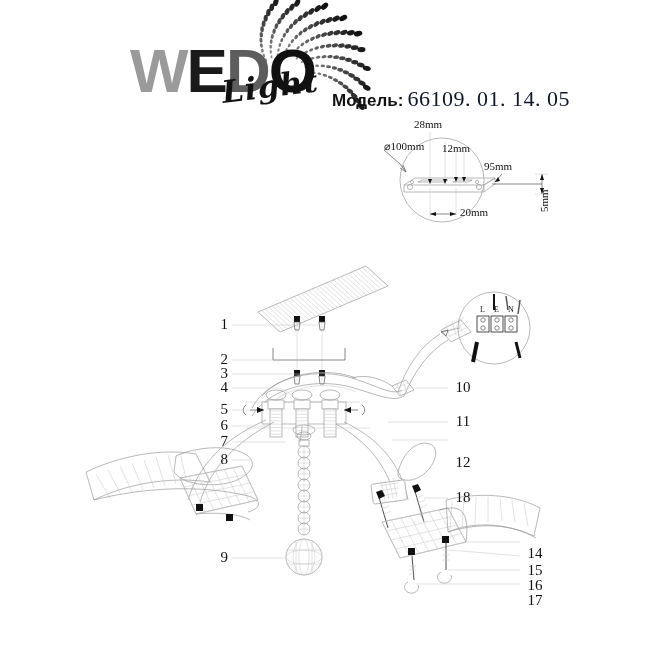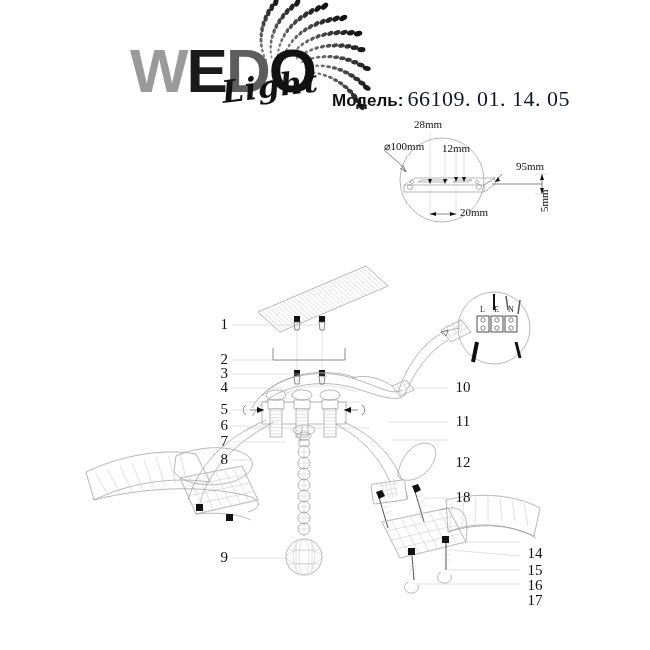--- a/index.html
+++ b/index.html
@@ -220,21 +220,21 @@
     <path d="M182 62 L182 82" class="ln-d"></path>
     <path d="M182 62 l-2 6 l4 0 z" class="fill-k"></path>
     <path d="M182 82 l-2 -6 l4 0 z" class="fill-k"></path>
     <path d="M175 62 L188 62" class="hair"></path>
     <path d="M175 82 L188 82" class="hair"></path>
   </svg>
 
   <div class="dim-txt" style="left:8px;top:28px;margin-left:16px;">⌀100mm</div>
   <div class="dim-txt" style="left:54px;top:6px;text-align:right;">28mm</div>
   <div class="dim-txt" style="left:82px;top:30px;text-align:center;">12mm</div>
-  <div class="dim-txt" style="left:156px;top:48px;">95mm</div>
+  <div class="dim-txt" style="left:124px;top:48px;">95mm</div>
   <div class="dim-txt" style="left:100px;top:94px;">20mm</div>
   <div class="dim-txt vert" style="left:178px;top:100px;">5mm</div>
 </div>
 
 <div class="abs" id="assembly">
 <svg width="650" height="400" viewBox="0 0 650 400">
 
   <g>
     <path d="M258 62 L366 16 L388 36 L280 82 Z" class="ln"></path>
     <g class="hair" id="hatch-g">

